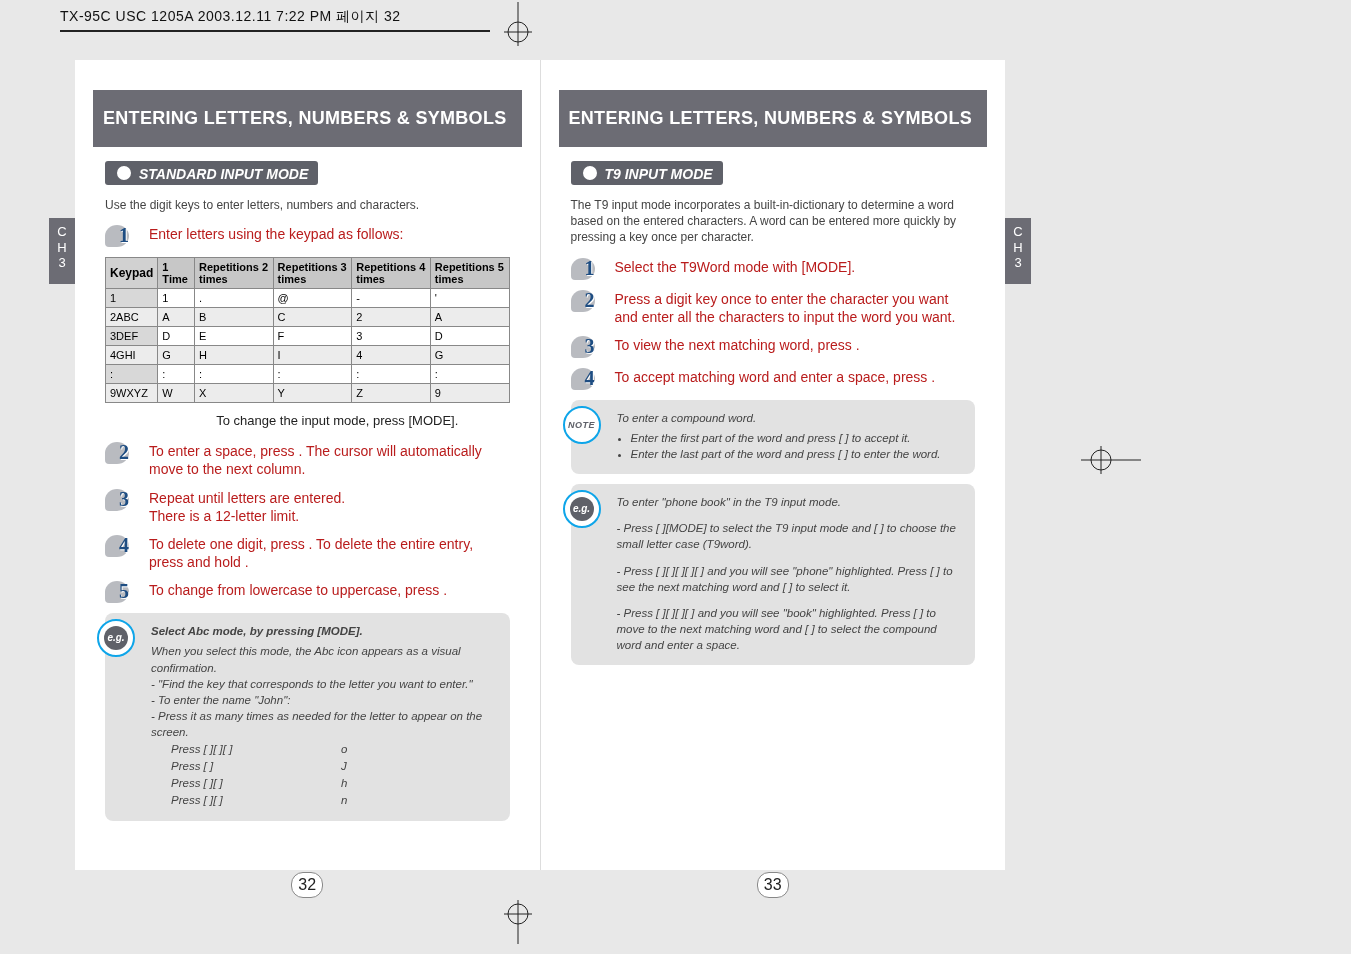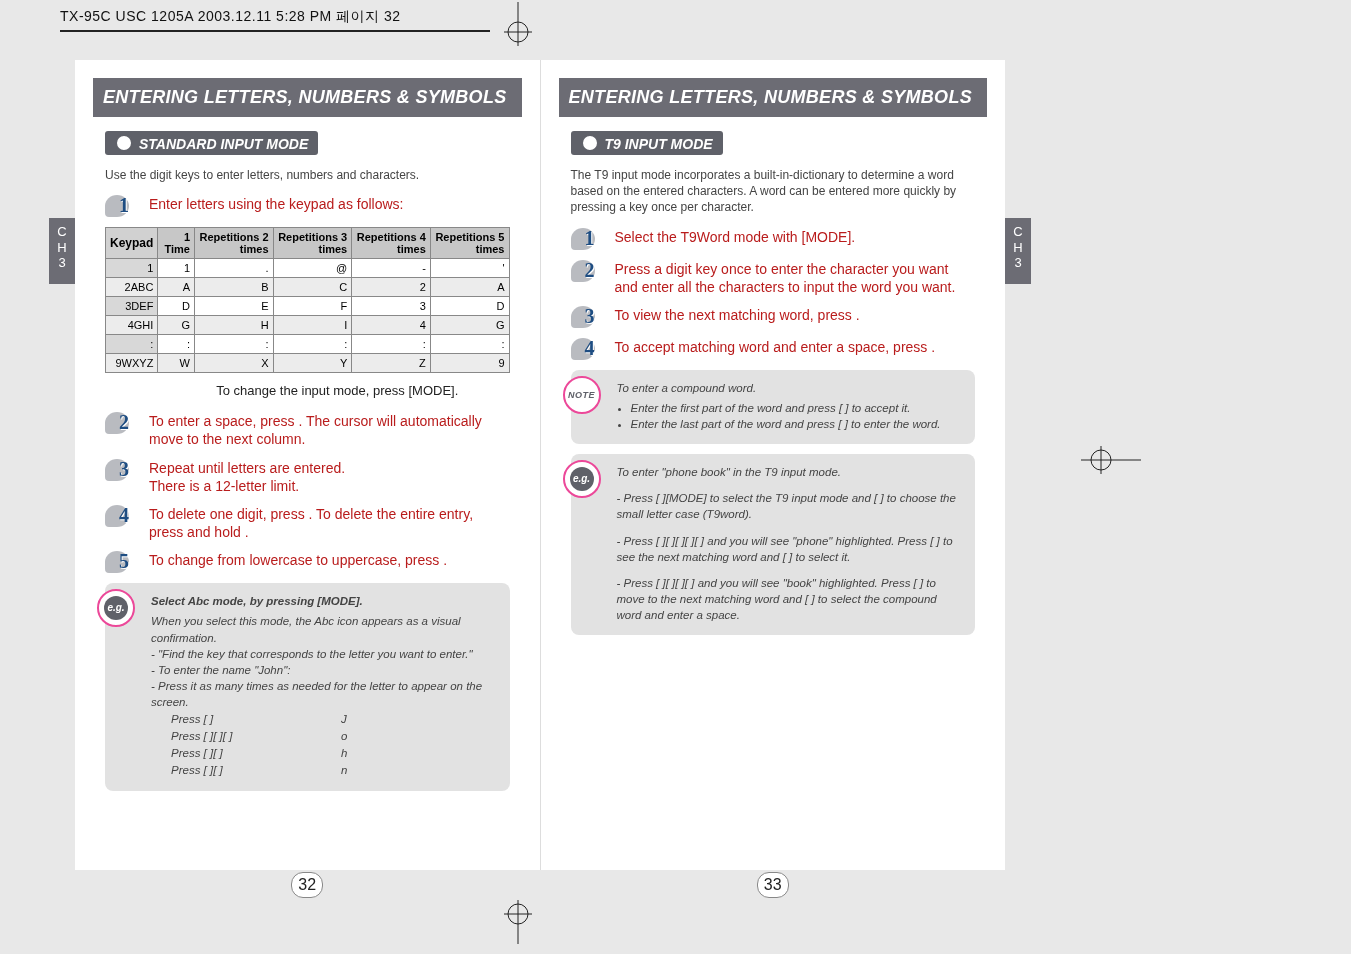--- a/index.html
+++ b/index.html
@@ -45,24 +45,23 @@
     padding: 18px 30px 20px 30px;
   }
   .page.left {
     border-right: 1px solid #ddd;
   }
   .section-header {
     background: #6c6c74;
     color: #fff;
     font-weight: bold;
     font-size: 18px;
-    padding: 9px 10px;
-    margin: 0 -12px 14px -12px;
+    padding: 18px 10px;
+    margin: 12px -12px 14px -12px;
     letter-spacing: .3px;
-    font-style: italic;
     font-family: "Arial Black", Arial, sans-serif;
   }
   .sub-header {
     display: inline-block;
     background: #5f6169;
     color: #fff;
     font-weight: bold;
     font-size: 14px;
     padding: 3px 10px;
     border-radius: 3px;
@@ -118,21 +117,21 @@
   }
   .keypad-table {
     border-collapse: collapse;
     font-size: 11px;
     margin: 4px 0 10px 0;
     width: 100%;
   }
   .keypad-table th, .keypad-table td {
     border: 1px solid #888;
     padding: 3px 4px;
-    text-align: right;
+    text-align: left;
   }
   .keypad-table th {
     background:#c7c7c7;
     font-weight:bold;
   }
   .keypad-table th.keycol { background:#d1d1d1; font-size:12px;}
   .keypad-table tr.altrow td { background:#ececec; }
   .keypad-table td:first-child { background:#d8d8d8; }
   .mode-line {
     font-size:13px;
@@ -148,21 +147,21 @@
     font-size:11.5px;
     font-style:italic;
     color:#444;
     margin-top:10px;
     line-height:1.4;
   }
   .badge {
     position:absolute;
     left:-8px; top:6px;
     width:34px; height:34px;
-    border:2px solid #ec4899;
+    border:2px solid #0ea5e9;
     border-radius:50%;
     display:flex;
     align-items:center;
     justify-content:center;
     font-size:10px;
     font-weight:bold;
     background:#fff;
   }
   .badge.eg .inner {
     width:24px; height:24px; border-radius:50%;
@@ -204,21 +203,21 @@
     padding-top:6px;
     line-height:1.2;
   }
   .side-tab.left-tab { left:75px; border-radius:0 0 0 0; transform:translateX(-100%);}
   .side-tab.right-tab { left:1005px; }
 </style>
 </head>
 <body>
 
 <div class="doc-header">
-  <span>TX-95C USC 1205A  2003.12.11 5:28 PM  페이지 32</span>
+  <span>TX-95C USC 1205A  2003.12.11 7:22 PM  페이지 32</span>
   <div class="rule"></div>
 </div>
 
 <div class="crop-mark crop-top-center">
   <svg width="40" height="44">
       <circle cx="20" cy="30" r="10" fill="none" stroke="#222"></circle>
       <line x1="20" y1="0" x2="20" y2="44" stroke="#222"></line>
       <line x1="6" y1="30" x2="34" y2="30" stroke="#222"></line>
     </svg>
 </div>
@@ -360,26 +359,26 @@
       <div class="badge eg">
           <div class="inner">e.g.</div>
         </div>
       <div class="title-line">Select Abc mode, by pressing       [MODE].</div>
       <div>When you select this mode, the Abc icon appears as a visual confirmation.</div>
       <div>- "Find the key that corresponds to the letter you want to enter."</div>
       <div>- To enter the name "John":</div>
       <div>- Press it as many times as needed for the letter to appear on the screen.</div>
       <div style="margin-left:20px">
         <div class="row">
+            <div class="left">Press [    ][    ][    ]</div>
+            <div>o</div>
+          </div>
+        <div class="row">
             <div class="left">Press [    ]</div>
             <div>J</div>
-          </div>
-        <div class="row">
-            <div class="left">Press [    ][    ][    ]</div>
-            <div>o</div>
           </div>
         <div class="row">
             <div class="left">Press [    ][    ]</div>
             <div>h</div>
           </div>
         <div class="row">
             <div class="left">Press [    ][    ]</div>
             <div>n</div>
           </div>
       </div>

